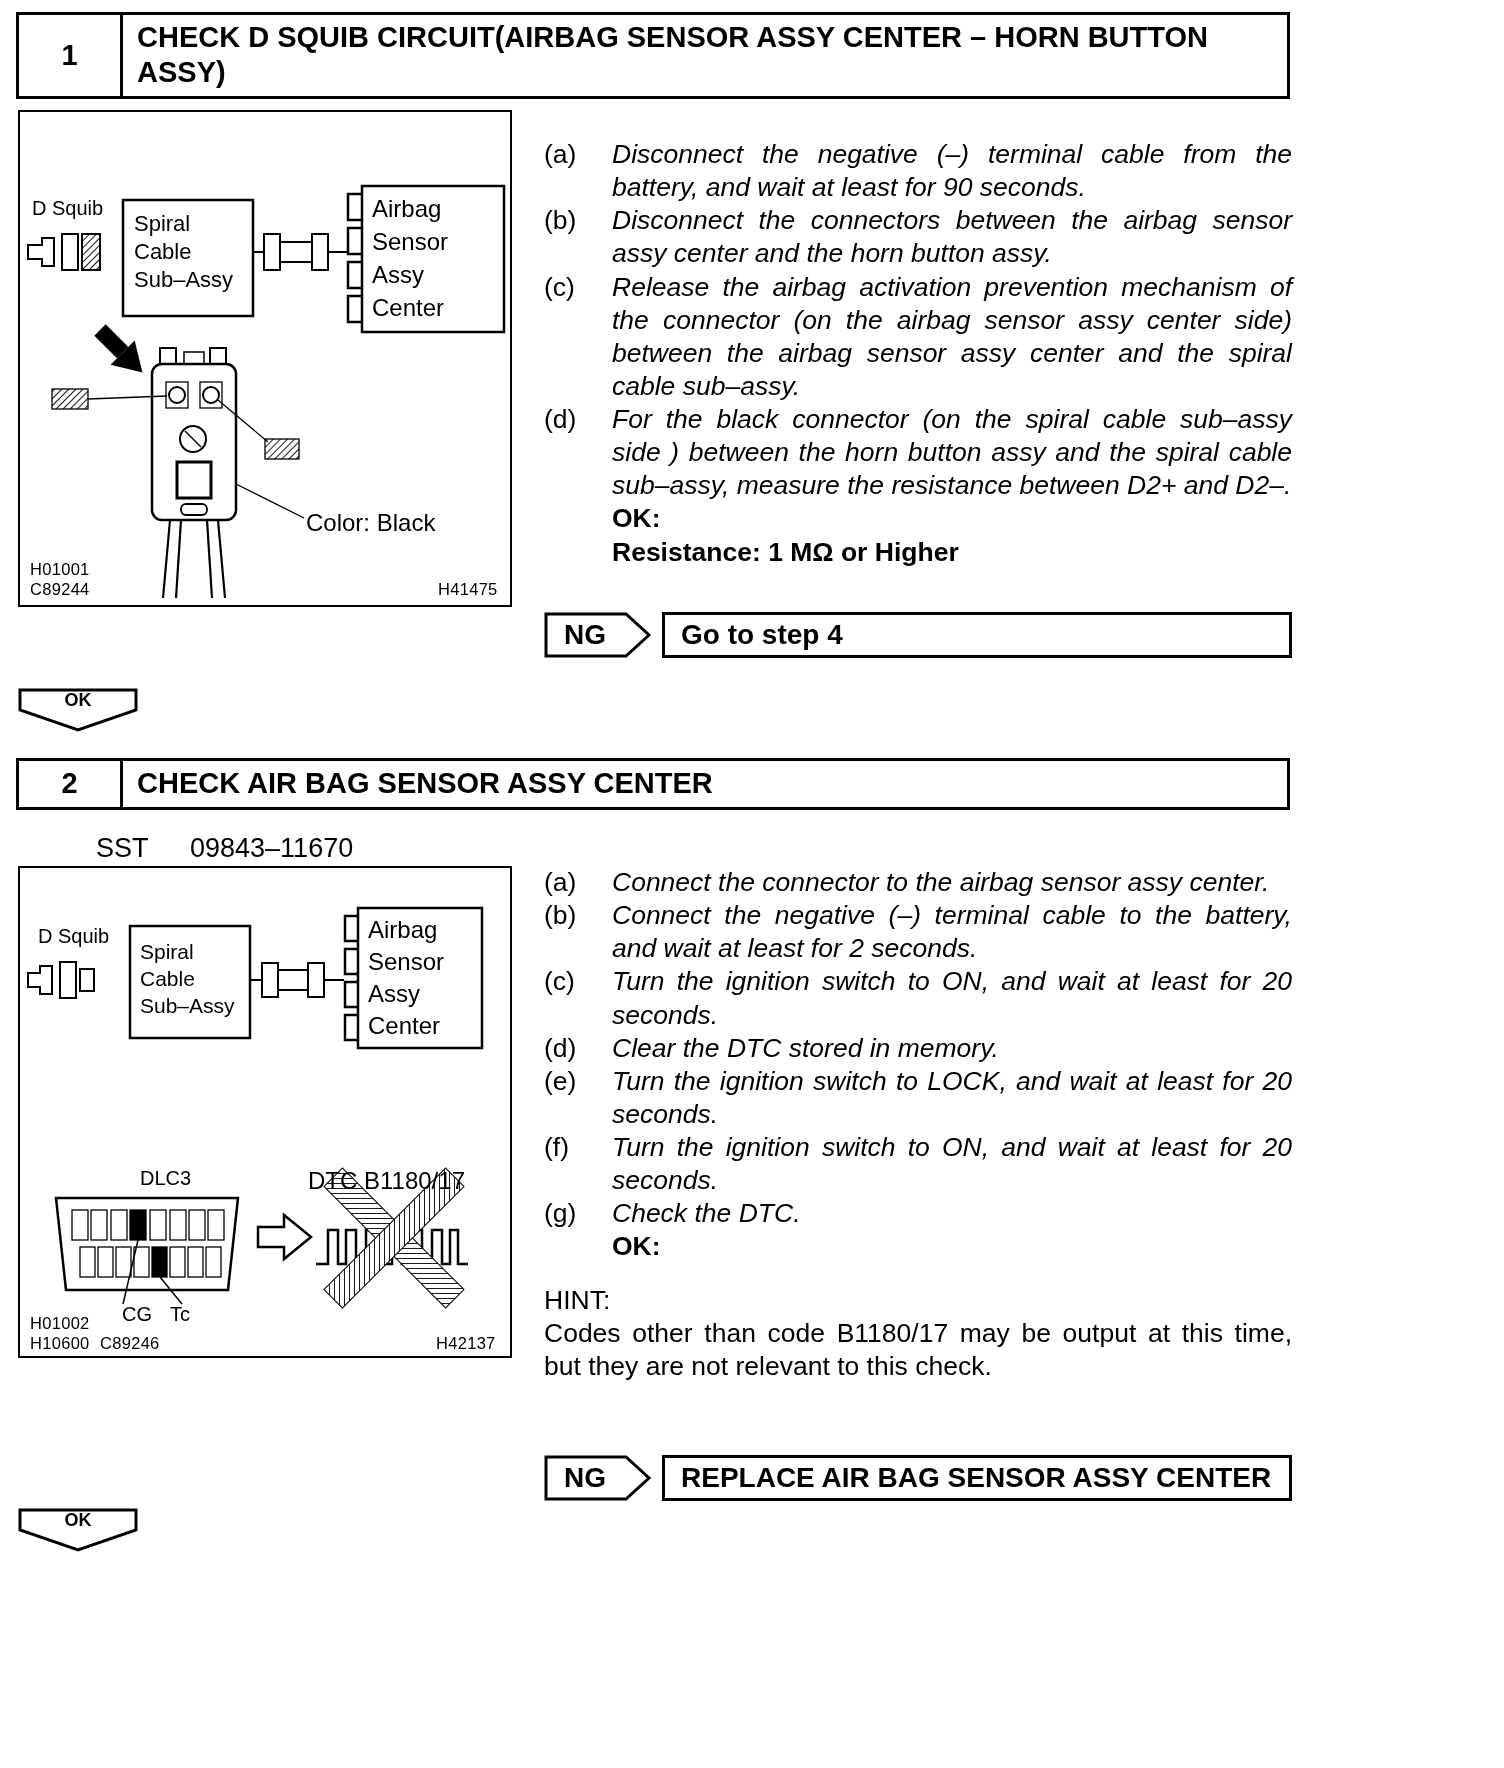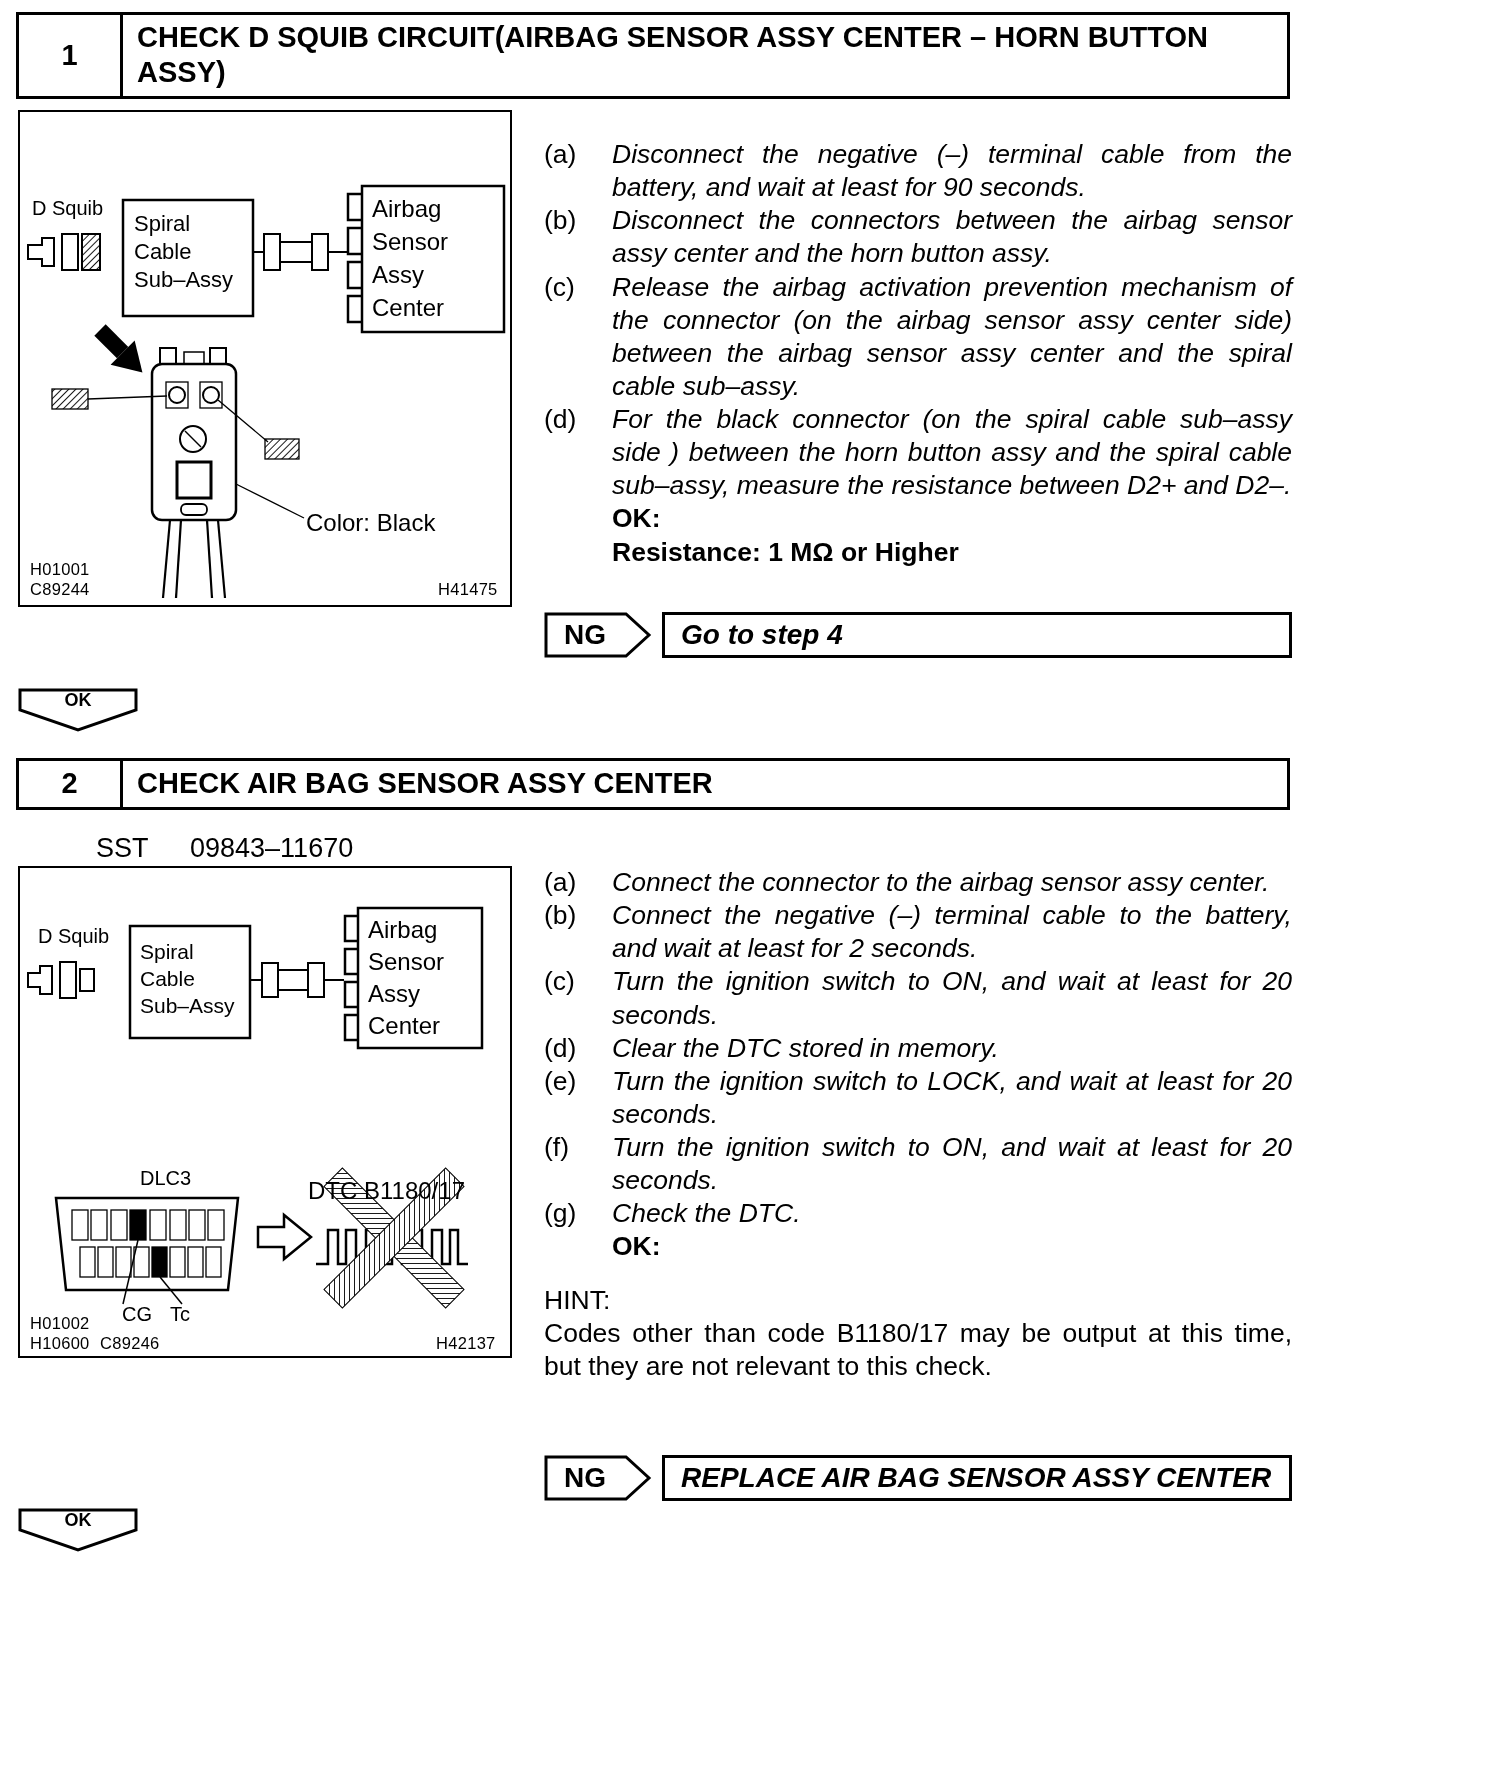--- a/index.html
+++ b/index.html
@@ -22,21 +22,21 @@
   .instr-label{flex:none;width:68px;}
   .instr-text{flex:1;text-align:justify;font-style:italic;}
   .instr-sub{margin-left:68px;font-weight:700;}
   .hint-label{margin-top:20px;}
   .hint-text{text-align:justify;}
 
   .ng-row{position:absolute;left:544px;width:748px;height:46px;display:flex;}
   .ng-tag{position:relative;flex:none;width:108px;height:46px;margin-right:10px;}
   .ng-tag svg{display:block;}
   .ng-text{position:absolute;left:0;top:0;width:82px;height:46px;display:flex;align-items:center;justify-content:center;font-size:28px;font-weight:700;}
-  .ng-action{flex:1;border:3px solid #000;display:flex;align-items:center;padding-left:16px;font-size:28px;font-weight:700;background:#fff;font-style:italic;}
+  .ng-action{flex:1;border:3px solid #000;display:flex;align-items:center;padding-left:16px;font-size:28px;font-weight:700;background:#fff;}
 
   .ok-tag{position:absolute;left:18px;width:120px;height:44px;}
   .ok-tag svg{display:block;}
   .ok-text{position:absolute;left:0;top:2px;width:100%;text-align:center;font-size:18px;font-weight:700;}
 
   .sst-line{position:absolute;left:96px;font-size:27px;}
   .sst-label{display:inline-block;width:94px;}
 </style>
 </head>
 <body>
@@ -243,21 +243,21 @@
       <div>Cable</div>
       <div>Sub–Assy</div>
     </div>
     <div class="fig-label fig-lines" style="left:348px;top:46px;font-size:24px;line-height:32px;">
       <div>Airbag</div>
       <div>Sensor</div>
       <div>Assy</div>
       <div>Center</div>
     </div>
     <div class="fig-label" style="left:120px;top:298px;">DLC3</div>
-    <div class="fig-label" style="left:288px;top:308px;font-size:24px;">DTC B1180/17</div>
+    <div class="fig-label" style="left:288px;top:298px;font-size:24px;">DTC B1180/17</div>
     <div class="fig-label" style="left:86px;top:434px;margin-left:16px;">CG</div>
     <div class="fig-label" style="left:150px;top:434px;">Tc</div>
     <div class="fig-code" style="left:10px;top:446px;">H01002</div>
     <div class="fig-code" style="left:10px;top:466px;">H10600</div>
     <div class="fig-code" style="left:80px;top:466px;">C89246</div>
     <div class="fig-code" style="left:416px;top:466px;">H42137</div>
   </div>
 
   <div class="instructions" style="top:866px;">
     <div class="instr-row">

